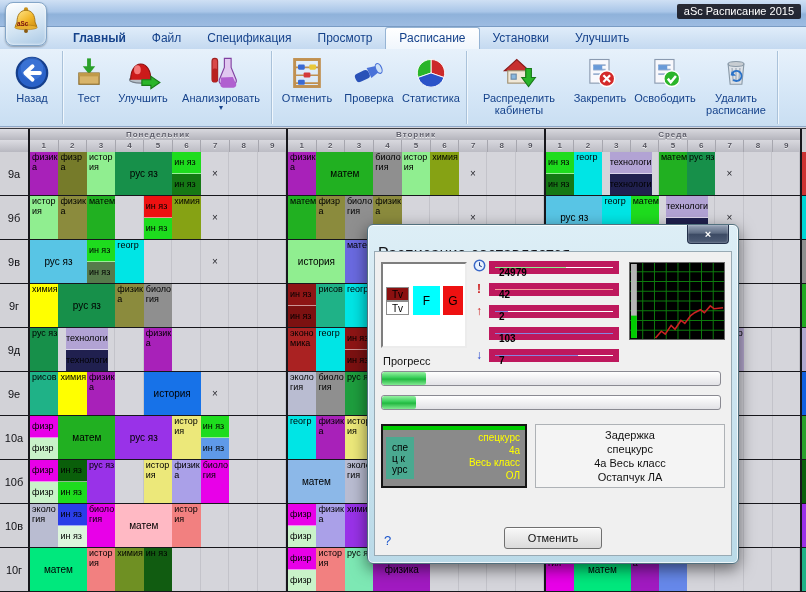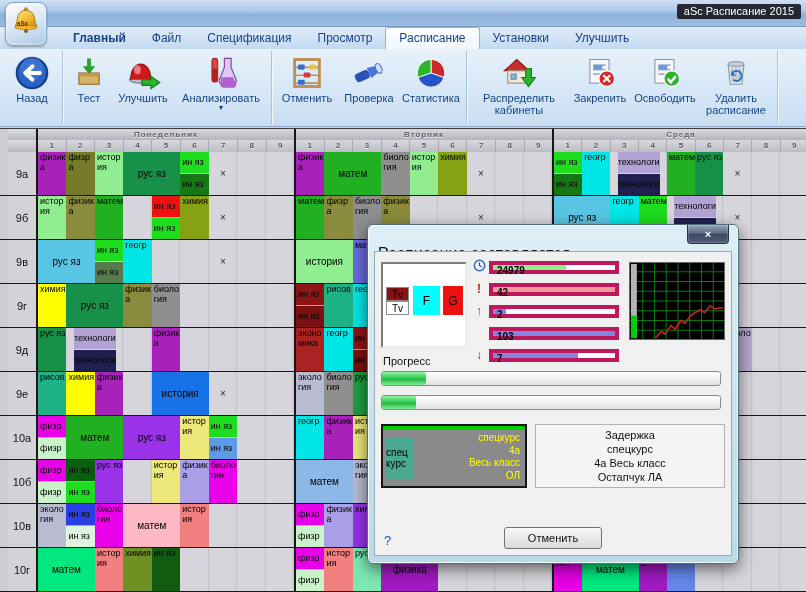--- a/index.html
+++ b/index.html
@@ -39,21 +39,21 @@
   .ricon svg { width:100%; height:100%; }
   .ddarrow { font-size:8px; color:#15428b; line-height:7px; }
 
   
   .grid { position:absolute; left:0; top:128px; width:806px; height:464px; background:#cdcdd2;
     border-top:1px solid #3a3a40; }
   .grow { display:flex; }
   .ghead { height:11px; } .gnums { height:12px; }
   .brow { height:44px; border-bottom:1px solid #17171c; }
   .rlabel { width:28px; flex:none; display:flex; align-items:center; justify-content:center;
-    font-size:11px; color:#101014; background:#d2d2d7;margin-left:8px; }
+    font-size:11px; color:#101014; background:#d2d2d7; }
   .hspacer { background:linear-gradient(180deg,#dcdce2,#b8b8c0); }
   .day { width:258px; flex:none; position:relative; display:flex; border-left:2px solid #17171c;
     background:#d5d5db; }
   .day.w3 { width:256px; }
   .dayname { align-items:center; justify-content:center; font-size:8px; font-weight:bold;
     color:#60606c; background:linear-gradient(180deg,#d8d8de,#b4b4bc); text-shadow:0 1px 0 rgba(255,255,255,.8);
     letter-spacing:1px; line-height:10px; overflow:hidden; }
   .numslot { flex:1; text-align:center; font-size:8px; font-weight:bold; color:#55555f;
     line-height:12px; border-right:1px solid #a6a6ae; background:linear-gradient(180deg,#d8d8de,#bcbcc4);
     text-shadow:0 1px 0 rgba(255,255,255,.7); }
@@ -89,38 +89,38 @@
   .spec-cell { position:absolute; display:flex; align-items:center; justify-content:center; font-size:10px; }
   .spec-tv1 { left:3px; top:23px; width:23px; height:14px; border:1px solid #8c8c8c; }
   .spec-tv2 { left:3px; top:37px; width:23px; height:14px; border:1px solid #8c8c8c; }
   .spec-f  { left:30px; top:22px; width:27px; height:29px; font-size:12px; }
   .spec-g  { left:60px; top:22px; width:20px; height:29px; font-size:12px; }
   .stats { position:absolute; left:96px; top:8px; width:148px; }
   .stat-row { display:flex; align-items:center; height:14px; margin-bottom:8px; }
   .stat-ico { width:16px; flex:none; text-align:center; font-size:12px; font-weight:bold; margin-right:2px;
     line-height:14px; }
   .stat-ico.red { color:#cc1a1a; } .stat-ico.blue { color:#2244cc; }
-  .stat-bar { position:relative; flex:1; height:13px; background:#fff; border:4px solid #be185d; }
+  .stat-bar { position:relative; flex:1; height:13px; background:#fff; border:6px solid #be185d; }
   .stat-fill { position:absolute; left:0; top:0; bottom:0; }
   .stat-val { position:absolute; left:4px; top:0; font-size:10px; font-weight:bold; line-height:11px;
     color:#000; z-index:2; }
   .mini-chart { position:absolute; right:6px; top:10px; width:96px; height:78px; border:1px solid #666;
     background:#000; }
   .mini-chart svg { display:block; width:100%; height:100%; }
   .prog-label { position:absolute; left:8px; top:103px; font-size:11px; color:#111; }
   .pbar { position:absolute; left:6px; right:10px; height:15px; border:1px solid #8a8a92;
     border-radius:3px; background:linear-gradient(180deg,#ffffff,#e2e2e6); overflow:hidden; }
   .pbar1 { top:119px; } .pbar2 { top:143px; }
   .pfill { height:100%; border-radius:2px;
     background:linear-gradient(180deg,#96f2a2,#34cc56 45%,#22b840 55%,#82ea92); }
   .card-cur { position:absolute; left:6px; top:172px; width:146px; height:64px; background:#8a8a8a;
     border:2px solid #151515; }
   .cc-strip { position:absolute; left:0; right:0; top:0; height:4px; }
   .cc-box { position:absolute; left:3px; top:11px; width:28px; height:42px; display:flex;
-    align-items:center; font-size:10px; line-height:11px; word-break:break-all; padding:0; color:#000; }
+    align-items:center; font-size:10px; line-height:11px; word-break:break-all; padding:6px; color:#000; }
   .cc-lines { position:absolute; right:5px; top:6px; text-align:right; font-size:10px; line-height:12.5px; }
   .card-info { position:absolute; left:160px; top:172px; width:190px; height:64px; background:#f4f4f4;
     border:1px solid #aeb2b6; text-align:center; font-size:11px; line-height:14px; padding-top:3px; color:#111; }
   .dlg-help { position:absolute; left:9px; bottom:7px; font-size:13px; color:#1a55cc; }
   .dlg-cancel { position:absolute; left:50%; transform:translateX(-50%); bottom:6px; width:98px; height:22px;
     background:linear-gradient(180deg,#f8f8f8,#dadada); border:1px solid #707070; border-radius:3px;
     font-size:11px; color:#111; display:flex; align-items:center; justify-content:center;
     box-shadow:inset 0 1px 0 #fff; }
 </style>
 </head>

